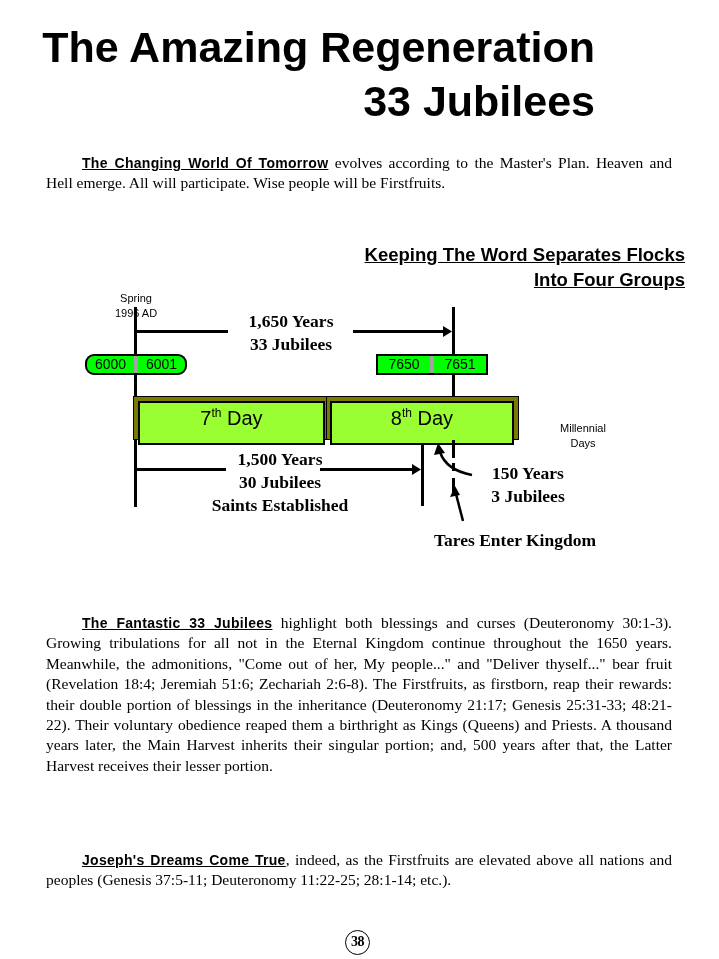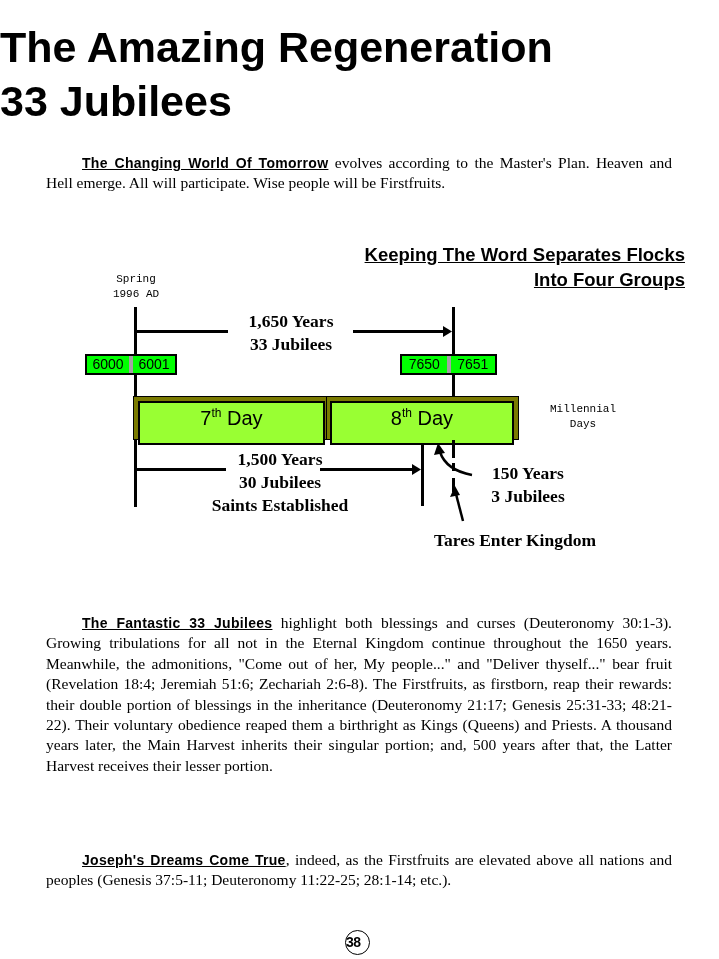--- a/index.html
+++ b/index.html
@@ -1,38 +1,38 @@
 <!DOCTYPE html>
 <html><head>
 <meta charset="utf-8">
 <style>
   html, body { margin:0; padding:0; background:#ffffff; }
   body { width:719px; height:959px; position:relative; overflow:hidden; color:#000; }
-  .title { position:absolute; left:0; width:595px; text-align:left; font-family:"Liberation Sans", sans-serif; font-weight:bold; font-size:43px; line-height:50px; letter-spacing:0px; }
+  .title { position:absolute; left:0; width:595px; text-align:right; font-family:"Liberation Sans", sans-serif; font-weight:bold; font-size:43px; line-height:50px; letter-spacing:0px; }
   .title.l1 { top:22px; }
   .title.l2 { top:76px; }
   .para { position:absolute; left:46px; width:626px; font-family:"Liberation Serif", serif; font-size:15.5px; line-height:20.4px; text-align:justify; text-indent:36px; }
   .para .lead { font-family:"Liberation Sans", sans-serif; font-weight:bold; font-size:14px; text-decoration:underline; letter-spacing:0.3px; }
   .p1 { top:153px; }
   .p2 { top:613px; }
   .p3 { top:850px; }
   .d-head { position:absolute; right:34px; font-family:"Liberation Sans", sans-serif; font-weight:bold; font-size:18.5px; text-decoration:underline; text-align:right; line-height:25px;margin-left:16px; }
   .d-head.h1 { top:242px; }
   .d-head.h2 { top:267px; }
-  .small { position:absolute; font-family:Liberation Mono, monospace; font-size:11px; line-height:15px; text-align:center; }
+  .small { position:absolute; font-family:Liberation Sans, sans-serif; font-size:11px; line-height:15px; text-align:center;margin-top:19px; }
   .lbl { position:absolute; font-family:Liberation Serif, serif; font-weight:bold; font-size:17.5px; line-height:23px; text-align:center; white-space:nowrap; }
   .vline { position:absolute; background:#000; width:3px; }
   .hline { position:absolute; background:#000; height:3px; }
   .yearbox { position:absolute; height:21px; border:2px solid #000; background:#00ff00; box-sizing:border-box; display:flex; }
   .yearbox span { flex:1; font-family:"Liberation Sans", sans-serif; font-size:14px; line-height:17px; text-align:center; }
   .yearbox span + span { border-left:4px solid #a3a3a3; }
   .daybar { position:absolute; left:133px; top:396px; width:386px; height:44px; background:#7a7a00; border:1px solid #000; box-sizing:border-box; }
   .daycell { position:absolute; top:4px; height:44px; background:#99ff33; border:2px solid #000; box-sizing:border-box; font-family:"Liberation Sans", sans-serif; font-size:20px; line-height:30px; text-align:center; }
   .daycell sup { font-size:12px; vertical-align:8px; line-height:0; }
-  .page-num { position:absolute; left:345px; top:930px; width:25px; height:25px; border:1.5px solid #000; border-radius:50%; box-sizing:border-box; font-family:Liberation Sans, sans-serif; font-weight:bold; font-size:14px; line-height:22px; letter-spacing:-0.5px; }
+  .page-num { position:absolute; left:345px; top:930px; width:25px; height:25px; border:1.5px solid #000; border-radius:50%; box-sizing:border-box; font-family:Liberation Serif, serif; font-weight:bold; font-size:14px; line-height:22px; text-align:center; letter-spacing:-0.5px; }
   svg.arrows { position:absolute; left:0; top:0; }
 </style>
 </head>
 <body>
 
 <div class="title l1">The Amazing Regeneration</div>
 <div class="title l2">33 Jubilees</div>
 
 <p class="para p1" style="margin:0;"><span class="lead">The Changing World Of Tomorrow</span><span> evolves according to the Master's Plan.  Heaven and Hell emerge.   All will participate.   Wise people will be Firstfruits.</span></p>
 
@@ -50,25 +50,25 @@
   <div class="vline" style="left:421px; top:440px; height:66px;"></div>
 
   <div class="hline" style="left:136px; top:330px; width:92px;"></div>
   <div class="hline" style="left:353px; top:330px; width:90px;"></div>
 
   <div class="lbl" style="left:228px; top:310px; width:126px;">
     <div>1,650 Years</div>
     <div>33 Jubilees</div>
   </div>
 
-  <div class="yearbox" style="left:85px; top:354px; width:92px;">
+  <div class="yearbox" style="left:85px; top:354px; width:102px;border-radius:9px;">
     <span>6000</span>
     <span>6001</span>
   </div>
-  <div class="yearbox" style="left:400px; top:354px; width:97px;">
+  <div class="yearbox" style="left:376px; top:354px; width:112px;">
     <span>7650</span>
     <span>7651</span>
   </div>
 
   <div class="daybar">
     <div class="daycell" style="left:4px; width:187px;"><span>7</span><sup>th</sup><span> Day</span></div>
     <div style="position:absolute; left:192px; top:0; width:1px; height:42px; background:#000;"></div>
     <div class="daycell" style="left:196px; width:184px;"><span>8</span><sup>th</sup><span> Day</span></div>
   </div>
 

